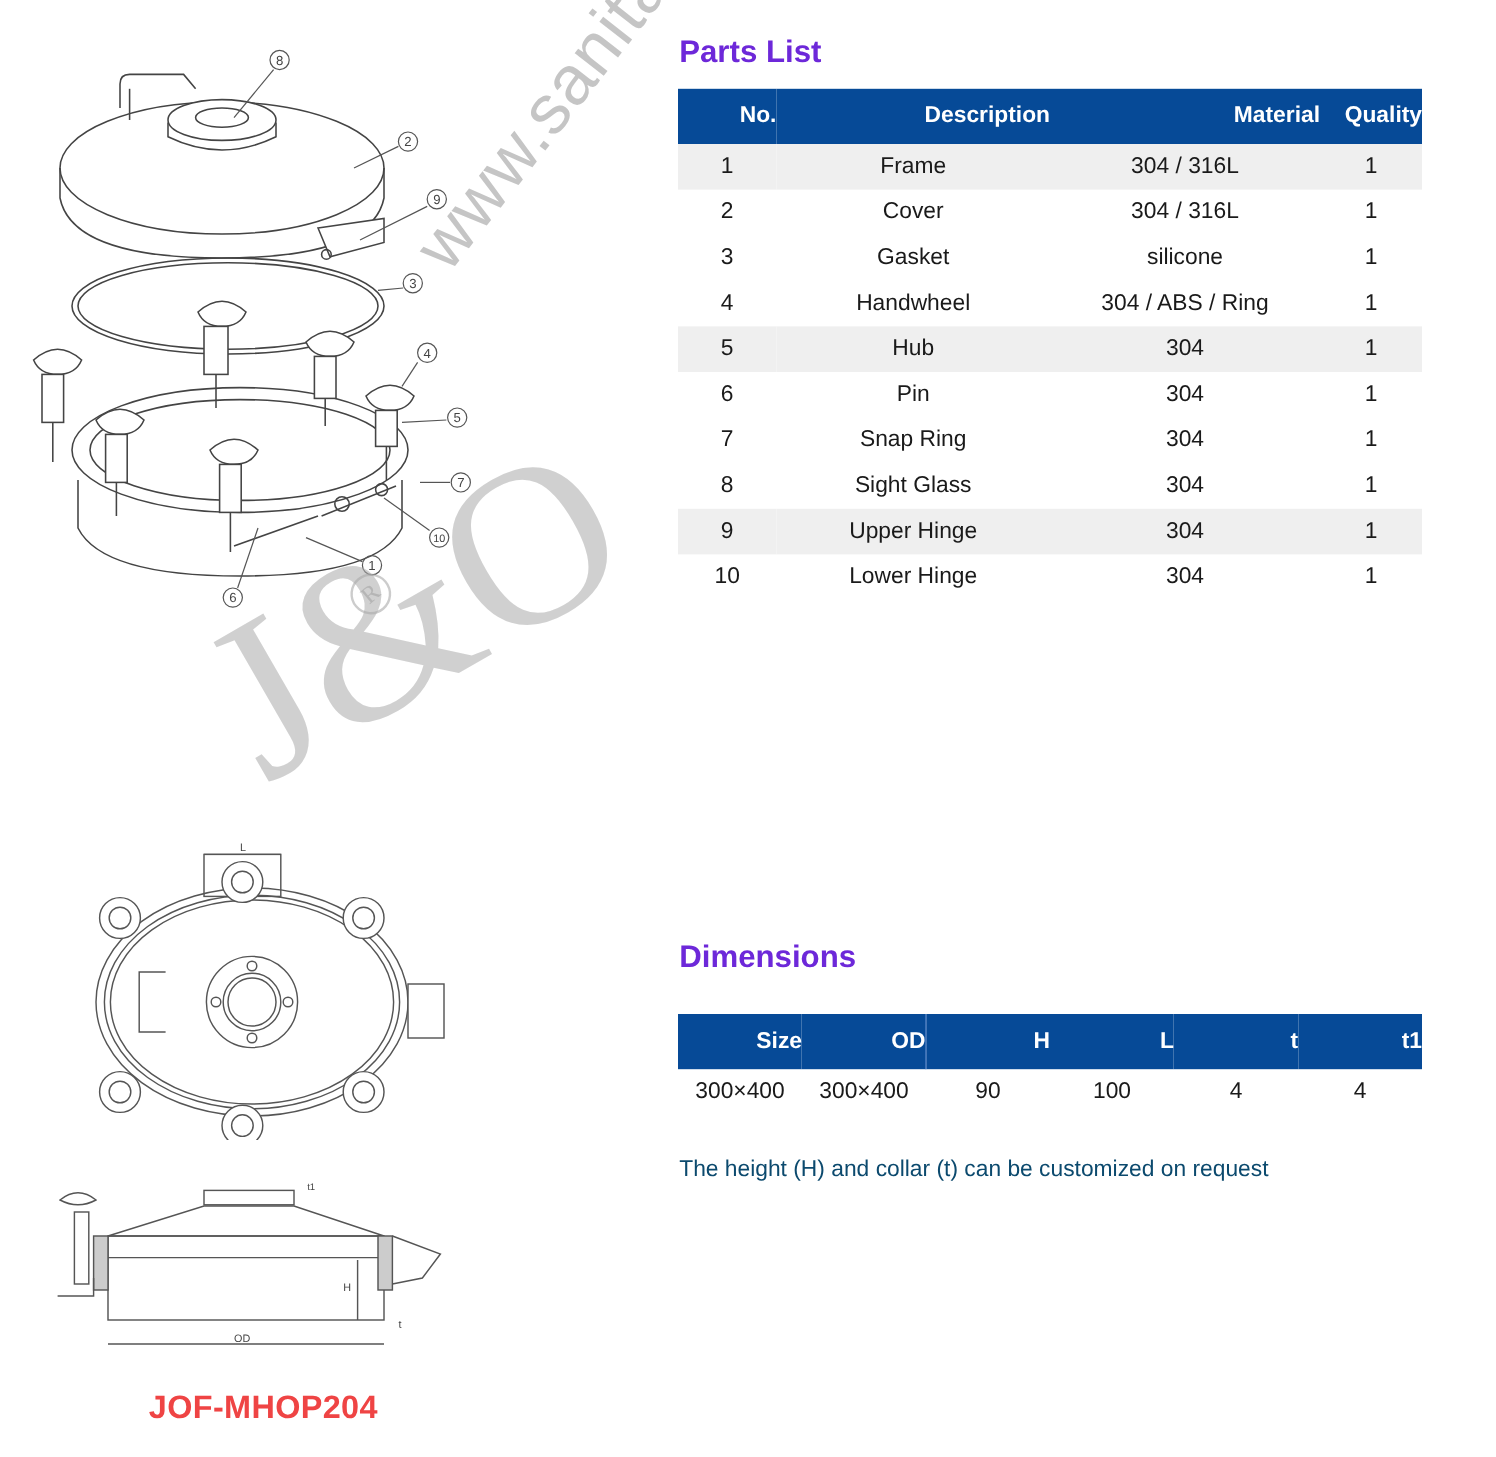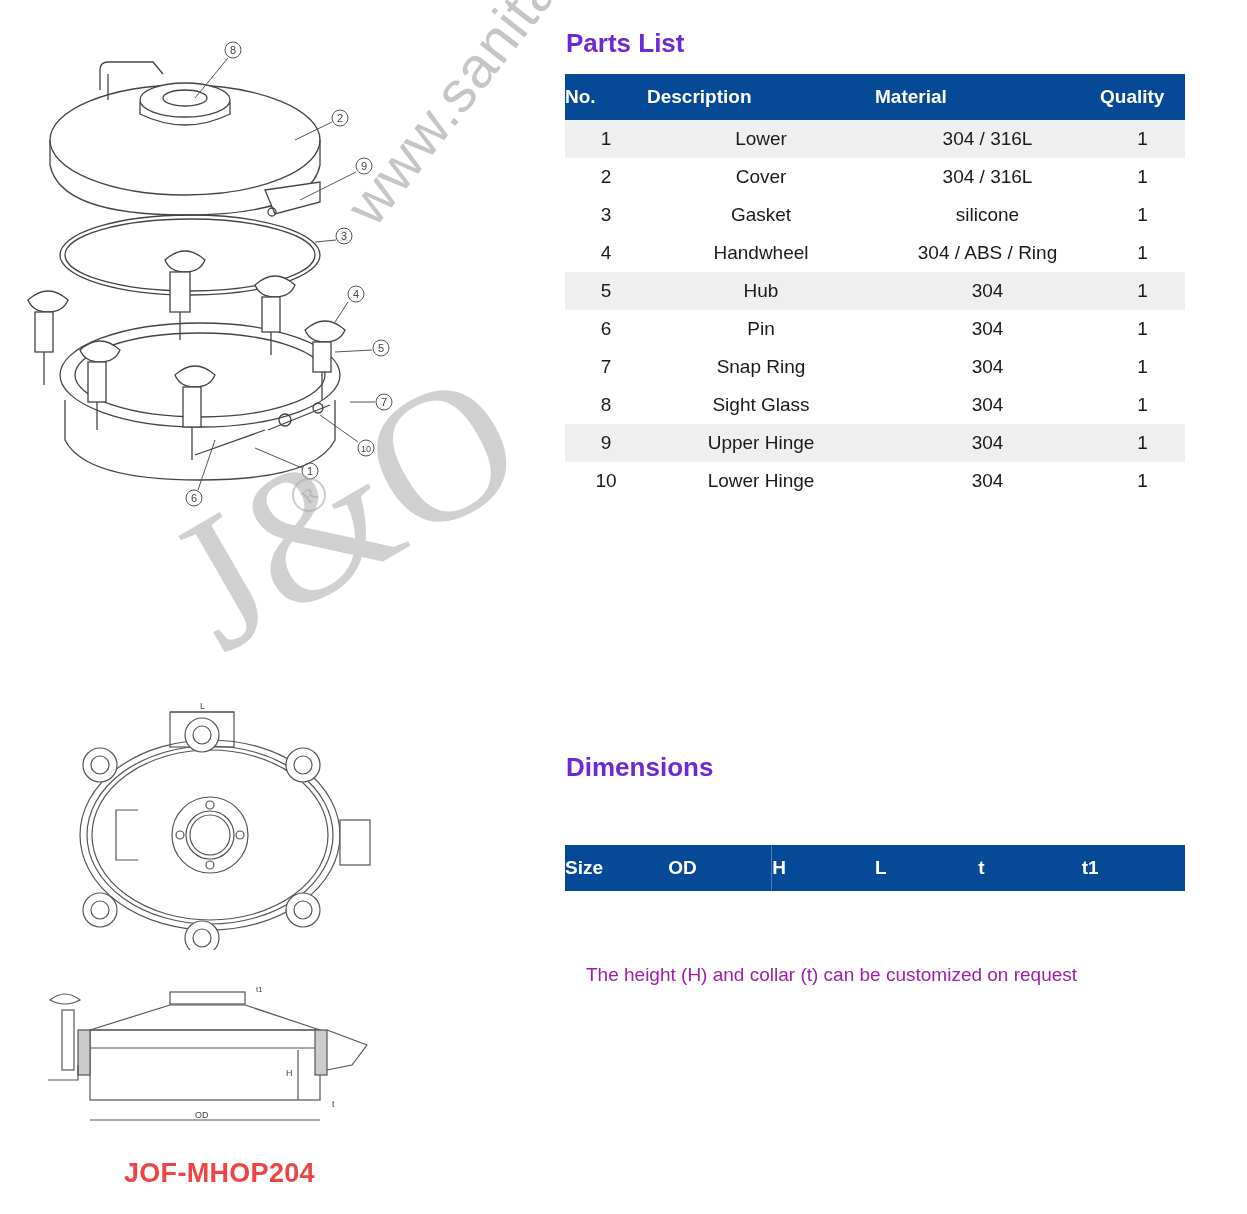--- a/index.html
+++ b/index.html
@@ -8,38 +8,38 @@
 
   .drawing { position:absolute; }
   .exploded { left:10px; top:30px; width:400px; height:490px; }
   .topview  { left:40px; top:700px; width:350px; height:250px; }
   .sideview { left:40px; top:970px; width:340px; height:160px; }
 
   .model-code { position:absolute; left:124px; top:1158px; font-size:27px; font-weight:bold; color:#ef4444; letter-spacing:0.3px; }
 
   .section-title { position:absolute; font-size:26px; font-weight:bold; color:#6d28d9; }
   .parts-title { left:566px; top:28px; }
-  .dims-title { left:566px; top:752px; }
+  .dims-title { left:566px; top:782px; }
 
   table { border-collapse:collapse; position:absolute; }
-  th { background:#064a97; color:#ffffff; font-weight:bold; font-size:19px; height:46px; padding:0; text-align:left; }
+  th { background:#064a97; color:#ffffff; font-weight:bold; font-size:19px; height:46px; padding:0; text-align:right; }
   td { font-size:19px; height:38px; padding:0; text-align:center; color:#1a1a1a; }
   tr.shade td { background:#efefef; }
 
   .parts-table { left:565px; top:74px; width:620px; }
   .parts-table col.c1 { width:82px; }
   .parts-table col.c2 { width:228px; }
   .parts-table col.c3 { width:225px; }
   .parts-table col.c4 { width:85px; }
 
   .dims-table { left:565px; top:830px; width:620px;margin-top:15px; }
   .dims-table col { width:103px; }
   .dims-table th.od { border-right:1px solid #4a7cc0; }
 
-  .note { position:absolute; left:566px; top:964px; font-size:19px; color:#a21caf;margin-left:20px; }
+  .note { position:absolute; left:566px; top:964px; font-size:19px; color:#0c4a6e; }
 
   .watermark-url { position:absolute; left:385px; top:170px; font-size:58px; color:rgba(150,150,150,0.55);
                    transform:rotate(-52deg); transform-origin:left bottom; white-space:nowrap; letter-spacing:1px;
                    font-family:"Liberation Sans", sans-serif; }
   .watermark-logo { position:absolute; left:135px; top:505px; font-size:190px; color:rgba(170,170,170,0.55);
                     font-family:"Liberation Serif", serif; transform:rotate(-30deg); transform-origin:left top; white-space:nowrap; }
   .watermark-reg { position:absolute; left:292px; top:478px; width:30px; height:30px; border:2px solid rgba(170,170,170,0.6);
                    border-radius:50%; color:rgba(170,170,170,0.7); font-size:20px; text-align:center; line-height:30px;
                    transform:rotate(-40deg); font-family:"Liberation Serif", serif; }
   svg text { font-family:"Liberation Sans", sans-serif; }
@@ -197,21 +197,21 @@
     <tr>
       <th>No.</th>
       <th>Description</th>
       <th>Material</th>
       <th>Quality</th>
     </tr>
   </thead>
   <tbody>
     <tr class="shade">
       <td>1</td>
-      <td>Lower</td>
+      <td>Frame</td>
       <td>304 / 316L</td>
       <td>1</td>
     </tr>
     <tr>
       <td>2</td>
       <td>Cover</td>
       <td>304 / 316L</td>
       <td>1</td>
     </tr>
     <tr>
@@ -279,19 +279,27 @@
     <tr>
       <th>Size</th>
       <th class="od">OD</th>
       <th>H</th>
       <th>L</th>
       <th>t</th>
       <th>t1</th>
     </tr>
   </thead>
   <tbody>
+    <tr>
+      <td>300×400</td>
+      <td>300×400</td>
+      <td>90</td>
+      <td>100</td>
+      <td>4</td>
+      <td>4</td>
+    </tr>
   </tbody>
 </table>
 <div class="note">The height (H) and collar (t) can be customized on request</div>
 
 <div class="watermark-url">www.sanitary-valves.c</div>
 <div class="watermark-logo">J&amp;O</div>
 <div class="watermark-reg">R</div>
 
 </body></html>

